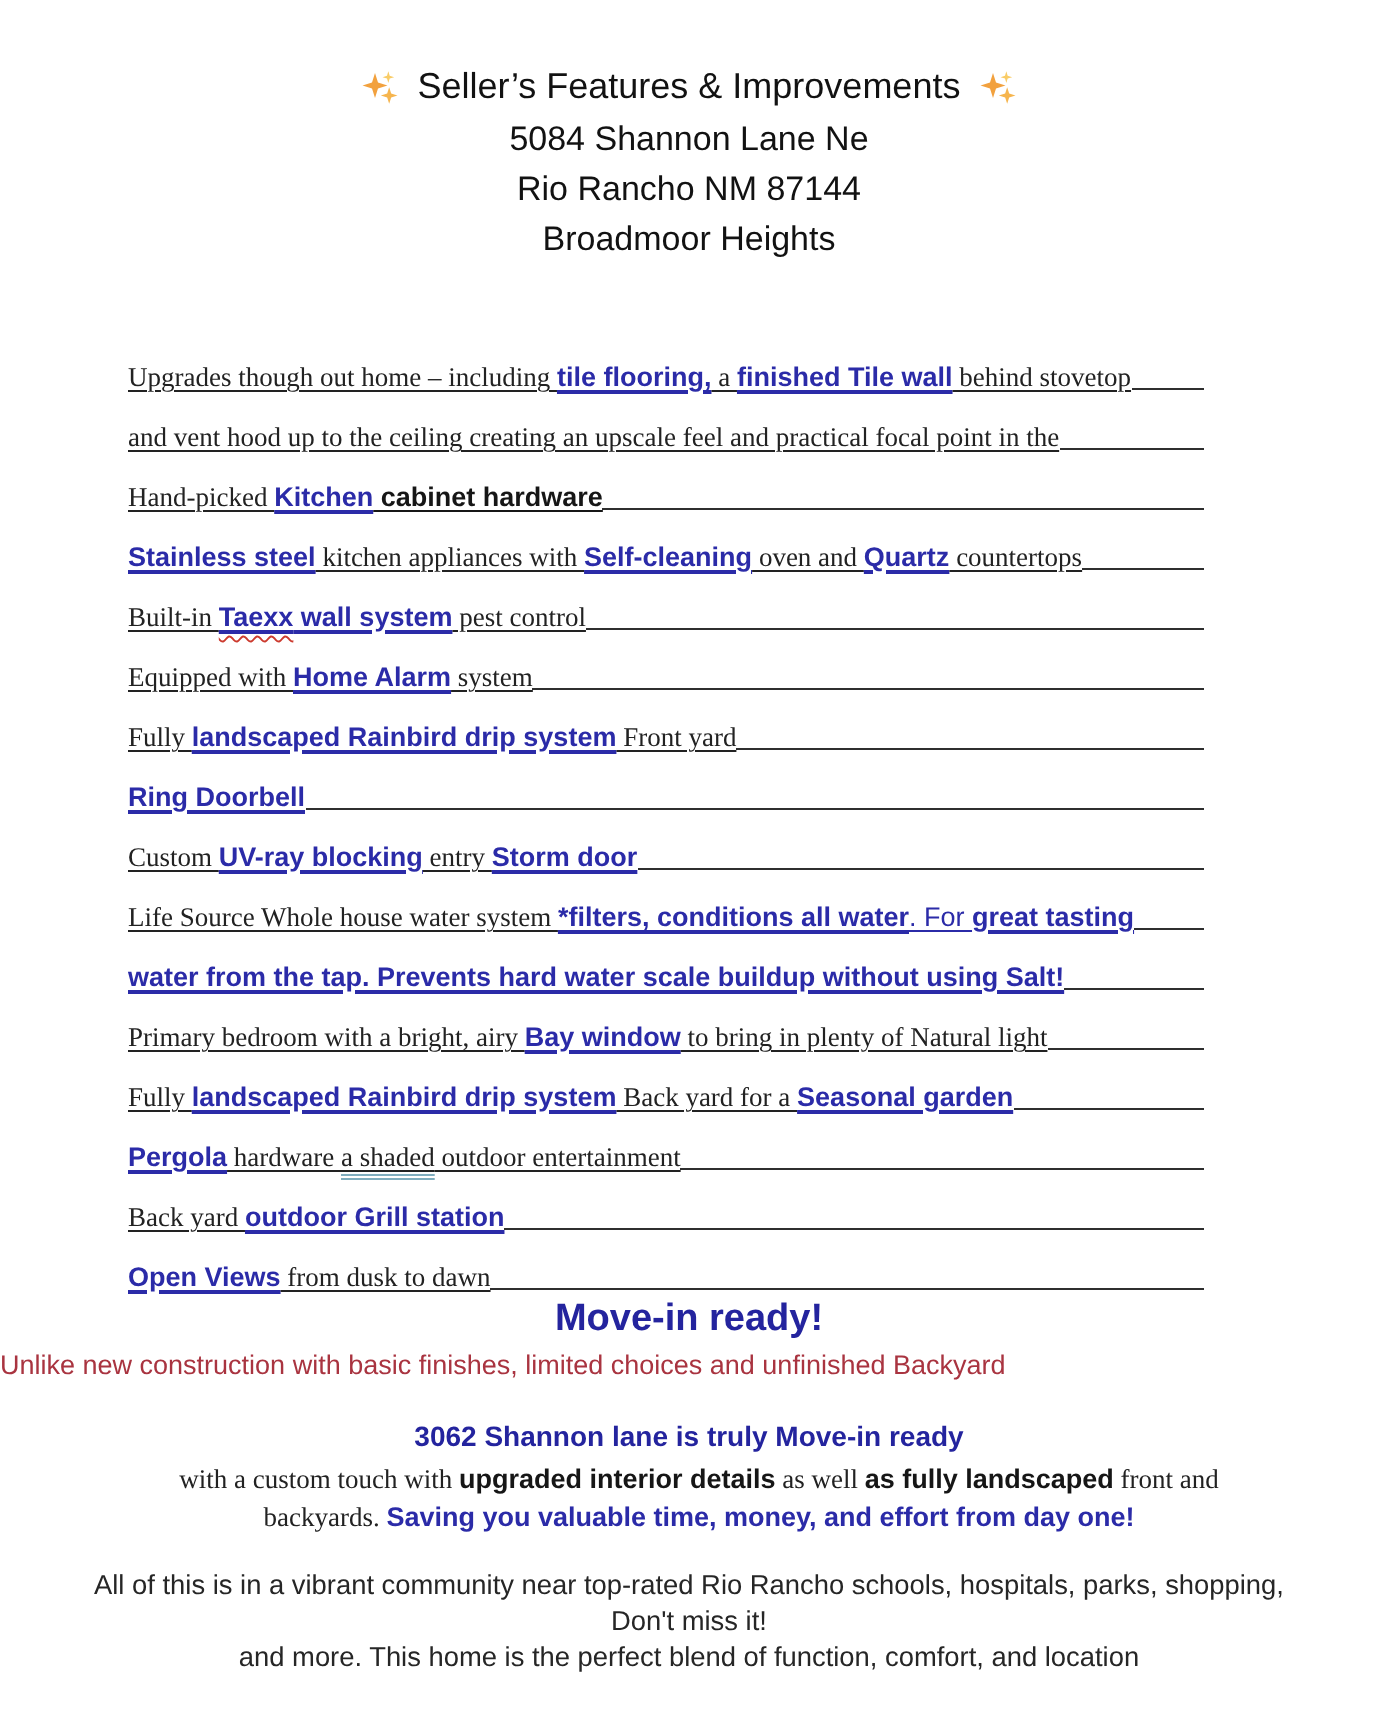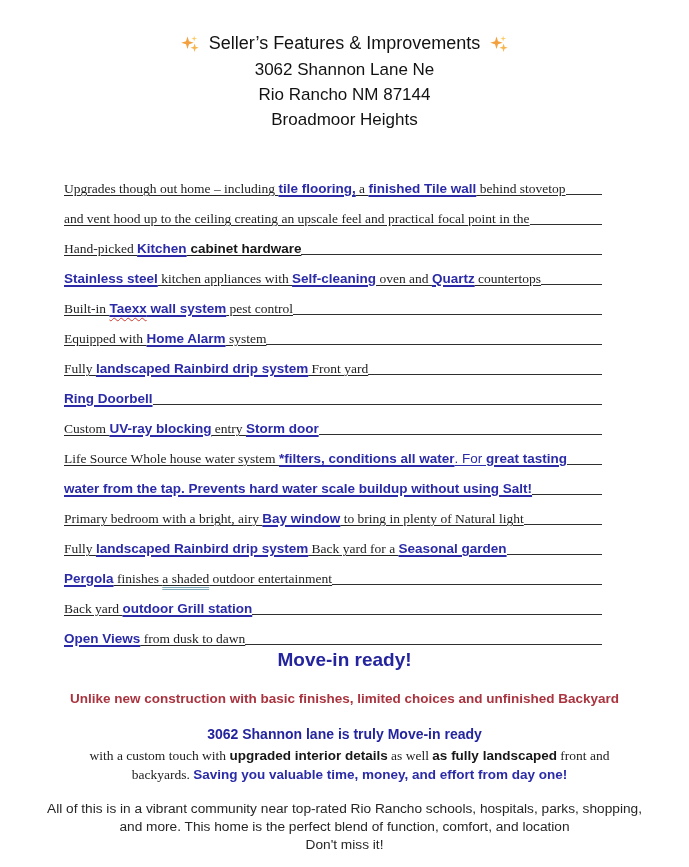--- a/index.html
+++ b/index.html
@@ -22,21 +22,21 @@
   .line-text>span{text-decoration:underline;text-decoration-thickness:1px;text-underline-offset:2px;}
   .line-text>.seg-b{text-decoration-thickness:1.5px;text-align:right;}
   .line-fill{flex:1 1 auto;border-bottom:1.2px solid #2f2f2f;margin-bottom:3px;min-width:0;}
   .seg-n{color:var(--text);font-family:Liberation Serif, serif;}
   .seg-b{color:var(--accent);font-weight:700;}
   .seg-bk{color:#161616;font-weight:700;}
   .seg-rb{color:var(--accent);}
   .squiggle-red{text-decoration:underline wavy var(--spell);text-decoration-thickness:1px;text-underline-offset:4px;}
   .squiggle-teal{text-decoration:underline double var(--grammar);text-decoration-thickness:1px;text-underline-offset:4px;}
   .move-in{text-align:center;font-size:19px;line-height:24px;font-weight:700;color:var(--heading);}
-  .unlike{margin-top:18px;text-align:center;font-size:13.5px;line-height:18px;font-weight:700;color:var(--red);}
+  .unlike{margin-top:2px;text-align:left;font-size:13.5px;line-height:18px;font-weight:400;color:var(--red);}
   .truly{margin-top:16px;text-align:center;font-size:14px;line-height:20px;font-weight:700;color:var(--heading);}
   .custom-touch{margin-top:2px;text-align:center;font-size:13.5px;line-height:19px;color:var(--text);margin-left:10px;}
   .footer{margin-top:16px;text-align:center;font-size:13.7px;line-height:18px;color:#262626;}
 </style>
 </head>
 <body>
 
 <div class="doc">
   <div class="header">
     <div class="title-row">
@@ -49,21 +49,21 @@
       </span>
       <span class="title-text">Seller’s Features &amp; Improvements</span>
       <span class="sparkle">
         <svg width="20" height="20" viewBox="0 0 24 24" aria-hidden="true">
           <path d="M9 3 L10.8 8.7 L16.5 10.5 L10.8 12.3 L9 18 L7.2 12.3 L1.5 10.5 L7.2 8.7 Z" fill="#f2a13e"></path>
           <path d="M17.5 11.5 L18.7 15.3 L22.5 16.5 L18.7 17.7 L17.5 21.5 L16.3 17.7 L12.5 16.5 L16.3 15.3 Z" fill="#f6b54e"></path>
           <path d="M17 2 L17.8 4.7 L20.5 5.5 L17.8 6.3 L17 9 L16.2 6.3 L13.5 5.5 L16.2 4.7 Z" fill="#f9cc66"></path>
         </svg>
       </span>
     </div>
-    <div class="addr">3062 Shannon Lane Ne</div>
+    <div class="addr">5084 Shannon Lane Ne</div>
     <div class="addr">Rio Rancho NM 87144</div>
     <div class="addr">Broadmoor Heights</div>
   </div>
 
   <div class="features">
       <div class="feature-line">
         <span class="line-text"><span class="seg-n">Upgrades though out home – including </span><span class="seg-b">tile flooring,</span><span class="seg-n"> a </span><span class="seg-b">finished Tile wall</span><span class="seg-n"> behind stovetop</span></span>
         <span class="line-fill"></span>
       </div>
       <div class="feature-line">
@@ -108,21 +108,21 @@
       </div>
       <div class="feature-line">
         <span class="line-text"><span class="seg-n">Primary bedroom with a bright, airy </span><span class="seg-b">Bay window</span><span class="seg-n"> to bring in plenty of Natural light</span></span>
         <span class="line-fill"></span>
       </div>
       <div class="feature-line">
         <span class="line-text"><span class="seg-n">Fully </span><span class="seg-b">landscaped Rainbird drip system</span><span class="seg-n"> Back yard for a </span><span class="seg-b">Seasonal garden</span></span>
         <span class="line-fill"></span>
       </div>
       <div class="feature-line">
-        <span class="line-text"><span class="seg-b">Pergola</span><span class="seg-n"> finishes </span><span class="seg-n"><span class="squiggle-teal">a shaded</span></span><span class="seg-n"> outdoor entertainment</span></span>
+        <span class="line-text"><span class="seg-b">Pergola</span><span class="seg-n"> hardware </span><span class="seg-n"><span class="squiggle-teal">a shaded</span></span><span class="seg-n"> outdoor entertainment</span></span>
         <span class="line-fill"></span>
       </div>
       <div class="feature-line">
         <span class="line-text"><span class="seg-n">Back yard </span><span class="seg-b">outdoor Grill station</span></span>
         <span class="line-fill"></span>
       </div>
       <div class="feature-line">
         <span class="line-text"><span class="seg-b">Open Views</span><span class="seg-n"> from dusk to dawn</span></span>
         <span class="line-fill"></span>
       </div>
@@ -130,16 +130,16 @@
 
   <div class="move-in">Move-in ready!</div>
   <div class="unlike">Unlike new construction with basic finishes, limited choices and unfinished Backyard</div>
   <div class="truly">3062 Shannon lane is truly Move-in ready</div>
   <div class="custom-touch">
       <div><span class="seg-n">with a custom touch with </span><span class="seg-bk">upgraded interior details</span><span class="seg-n"> as well </span><span class="seg-bk">as fully landscaped</span><span class="seg-n"> front and</span></div>
       <div><span class="seg-n">backyards. </span><span class="seg-b">Saving you valuable time, money, and effort from day one!</span></div>
     </div>
   <div class="footer">
       <div>All of this is in a vibrant community near top-rated Rio Rancho schools, hospitals, parks, shopping,</div>
+      <div>Don't miss it!</div>
       <div>and more. This home is the perfect blend of function, comfort, and location</div>
-      <div>Don't miss it!</div>
     </div>
 </div>
 
 </body></html>

